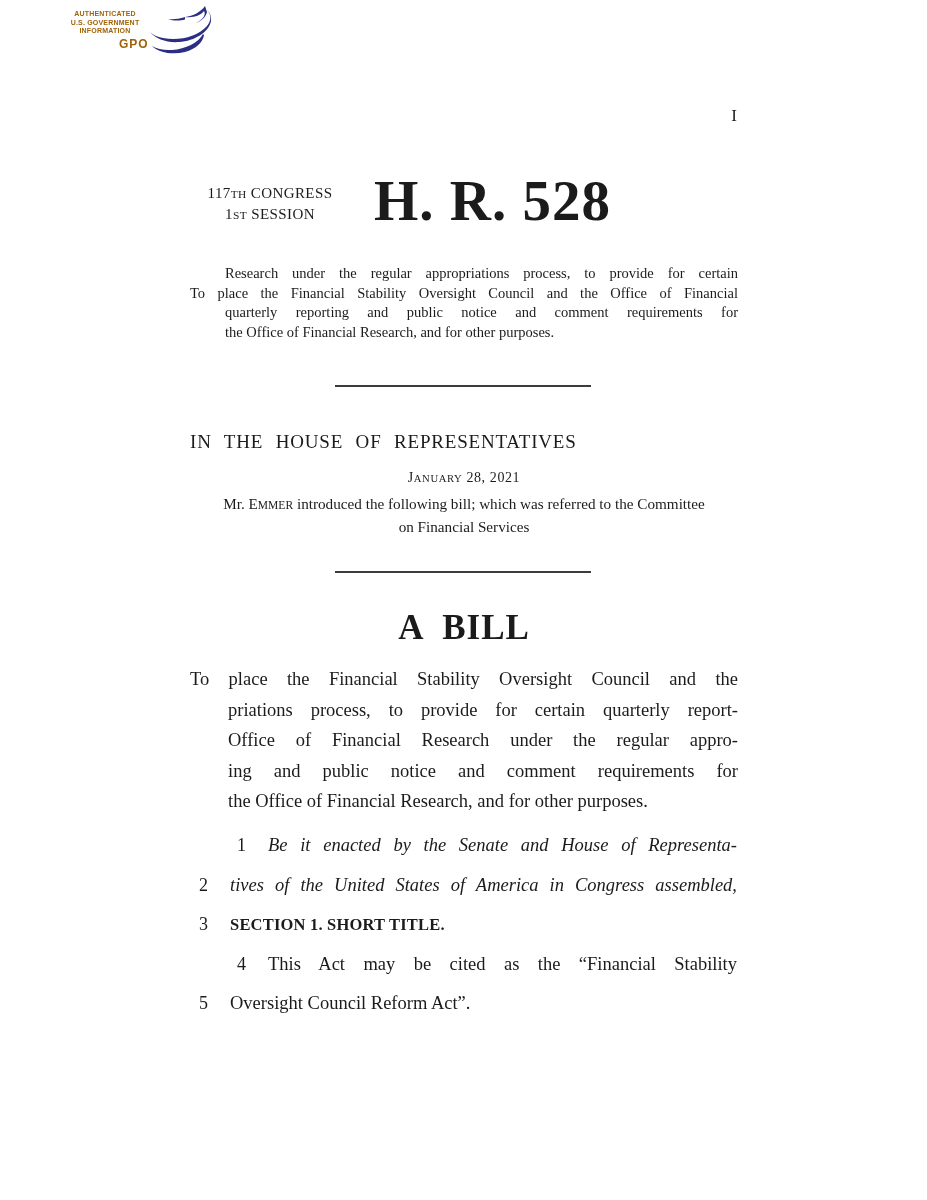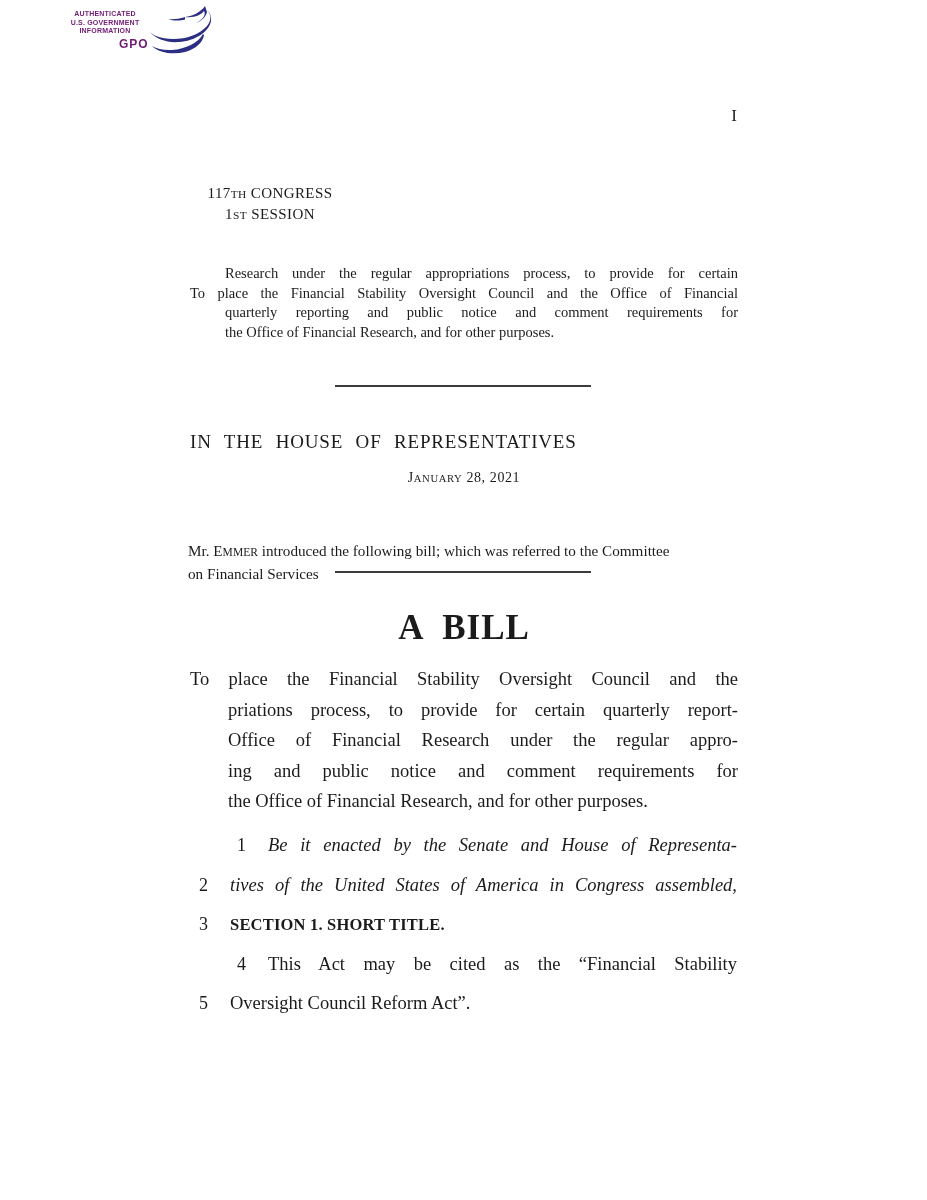--- a/index.html
+++ b/index.html
@@ -8,21 +8,21 @@
     width: 927px;
     height: 1200px;
     margin: 0 auto;
     background: #ffffff;
     font-family: "Liberation Serif", serif;
     color: #1b1b1b;
     overflow: hidden;
   }
 
   
-  .gpo-logo { position:absolute; left:57px; top:4px; width:150px; height:58px; color:#701a75; }
+  .gpo-logo { position:absolute; left:57px; top:4px; width:150px; height:58px; color:#a16207; }
   .gpo-text { position:absolute; left:0; top:6px; width:96px; text-align:center;
               font-family:"Liberation Sans", sans-serif; font-size:7px; font-weight:bold;
               letter-spacing:.2px; line-height:8.5px; }
   .gpo-acronym { position:absolute; left:62px; top:33px; font-family:"Liberation Sans", sans-serif;
                  font-size:12px; font-weight:bold; letter-spacing:1px; }
   .gpo-eagle { position:absolute; left:92px; top:0; }
 
   
   .page-marker { position:absolute; left:722px; top:106px; width:24px; text-align:center;
                  font-size:17px; }
@@ -45,22 +45,22 @@
   
   .rule { position:absolute; left:335px; width:256px; height:2px; background:#3c3c3c; }
   .rule1 { top:385px; }
   .rule2 { top:571px; }
 
   
   .house-heading { position:absolute; left:190px; top:431px; width:548px; 
                    font-size:19px; letter-spacing:.8px; word-spacing:7px; }
   .house-date { position:absolute; left:190px; top:470px; width:548px; text-align:center;
                 font-size:14px; letter-spacing:.6px; }
-  .sponsor { position:absolute; left:188px; top:493px; width:552px; text-align:left;
-             font-size:15.2px; line-height:22px;margin-top:47px; }
+  .sponsor { position:absolute; left:188px; top:493px; width:552px; text-align:center;
+             font-size:15.2px; line-height:22px; }
 
   
   .bill-title { position:absolute; left:190px; top:608px; width:548px; text-align:center;
                 font-size:35px; font-weight:bold; word-spacing:10px; letter-spacing:1px; }
 
   .bill-preamble { position:absolute; left:190px; top:664px; width:548px;
                    font-size:18.5px; line-height:30.6px; }
   .bill-preamble .cont { margin-left:38px; }
 
   
@@ -94,20 +94,21 @@
       </g>
     </svg>
   </div>
 
   <div class="page-marker">I</div>
 
   <div class="congress-block">
     <div><span>117</span><span class="sc">TH</span><span> CONGRESS</span></div>
     <div><span>1</span><span class="sc">ST</span><span> SESSION</span></div>
   </div>
+  <div class="bill-number">H. R. 528</div>
 
   <div class="preamble">
     <div class="j cont">Research under the regular appropriations process, to provide for certain</div>
     <div class="j">To place the Financial Stability Oversight Council and the Office of Financial</div>
     <div class="j cont">quarterly reporting and public notice and comment requirements for</div>
     <div class="cont">the Office of Financial Research, and for other purposes.</div>
   </div>
 
   <div class="rule rule1"></div>
 

